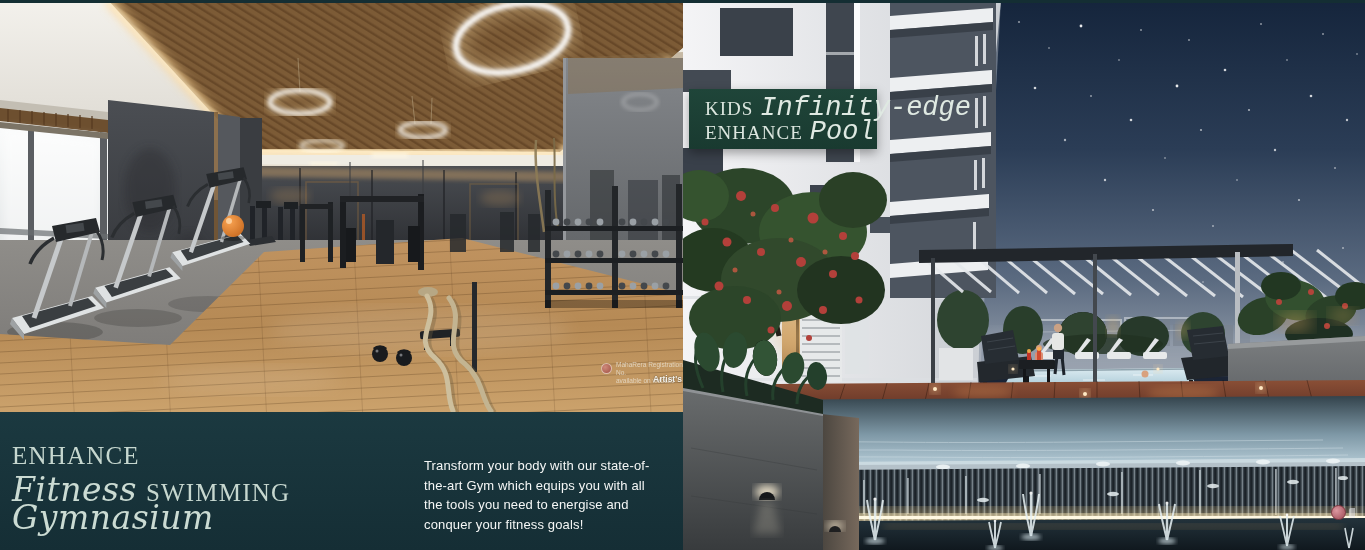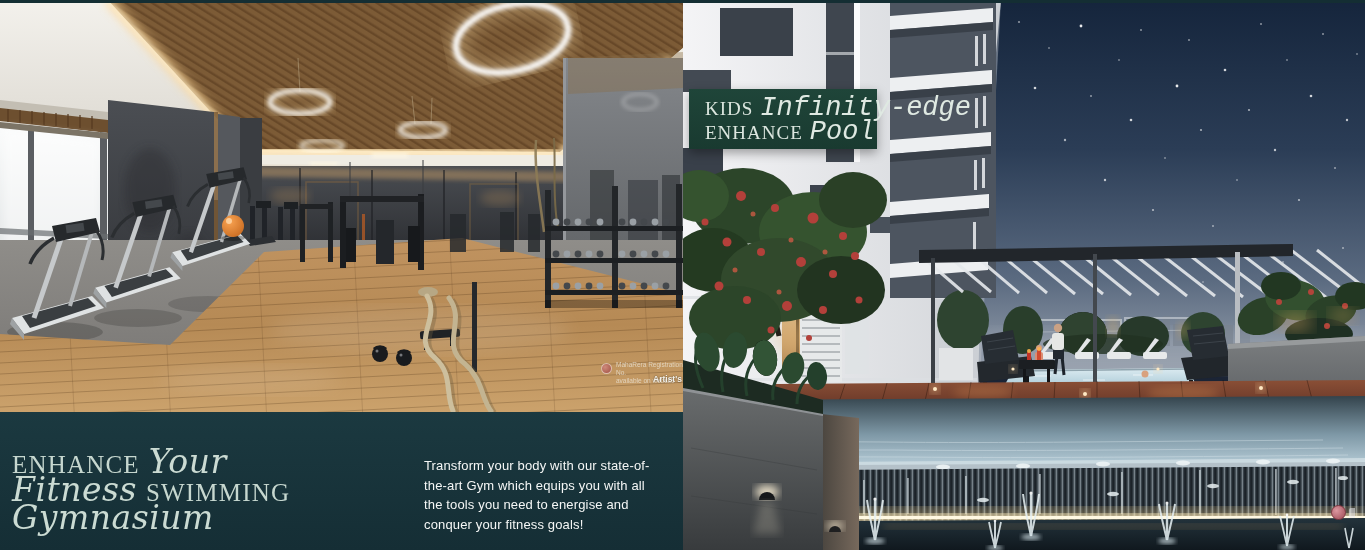--- a/index.html
+++ b/index.html
@@ -317,21 +317,20 @@
         <div>MahaRera Registration No.</div>
         <div>available on website</div>
       </div>
     </div>
     <div class="artist-note">Artist's</div>
 
     <div class="gym-banner">
       <div class="gym-heading">
         <div class="h-line">
           <span class="serif-caps">ENHANCE</span>
-          <span class="script">Your</span>
         </div>
         <div class="h-line">
           <span class="script">Fitness</span>
           <span class="serif-caps">SWIMMING</span>
         </div>
         <div class="h-line">
           <span class="script">Gymnasium</span>
         </div>
       </div>
       <div class="gym-desc">Transform your body with our state-of-the-art Gym which equips you with all the tools you need to energise and conquer your fitness goals!</div>

